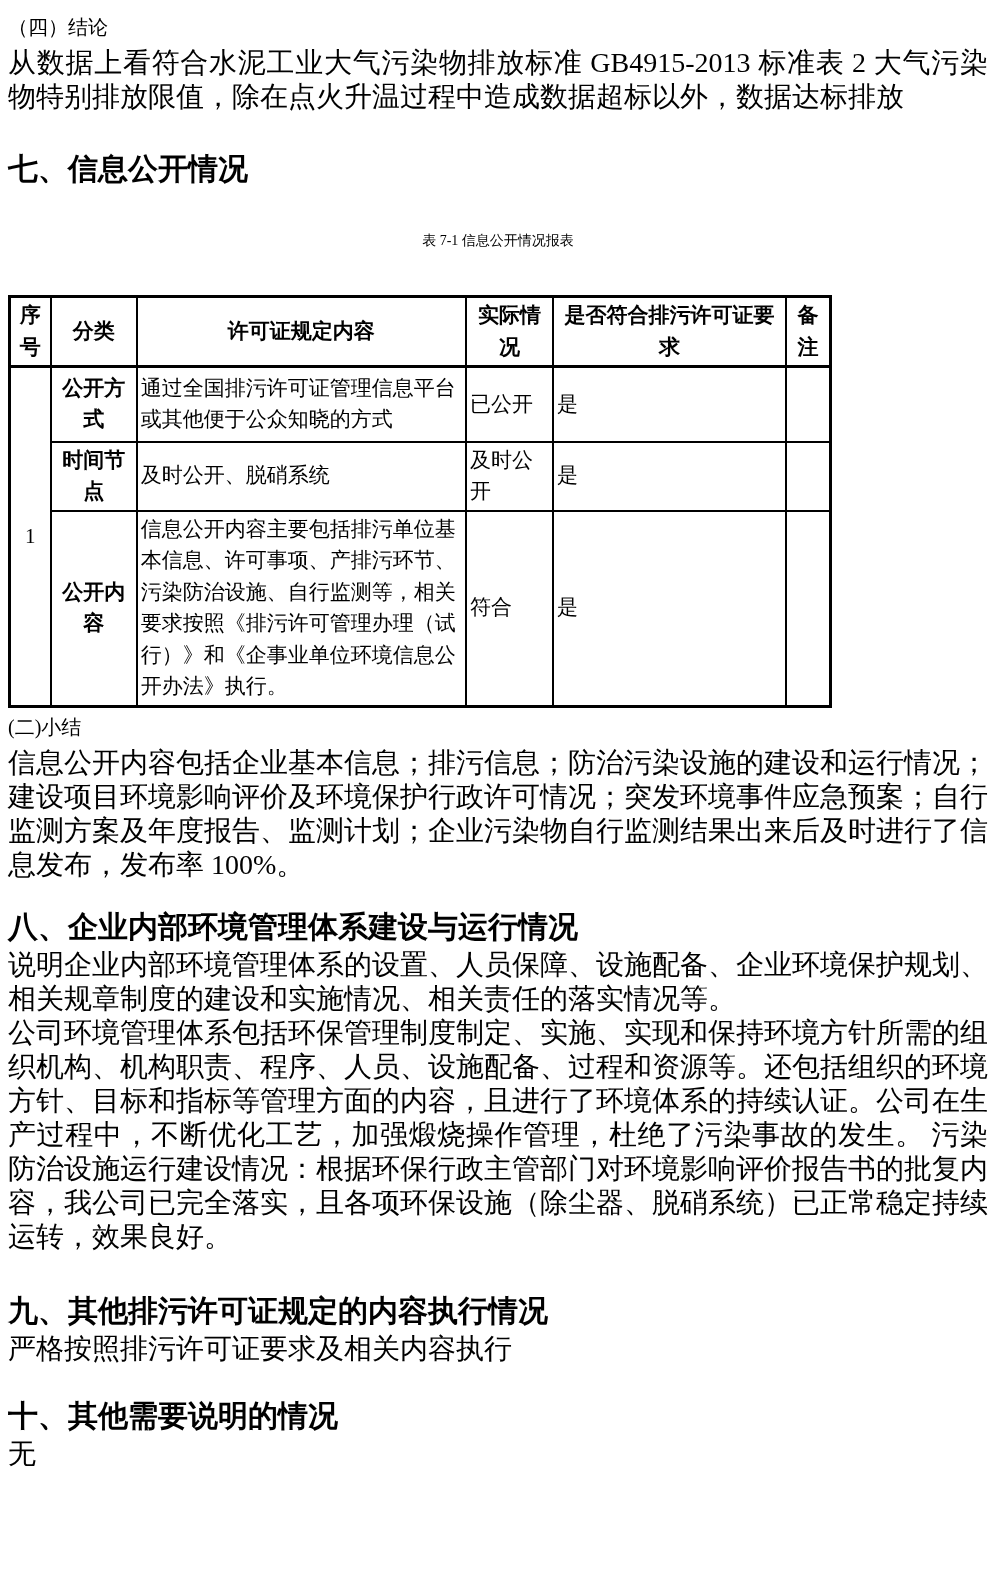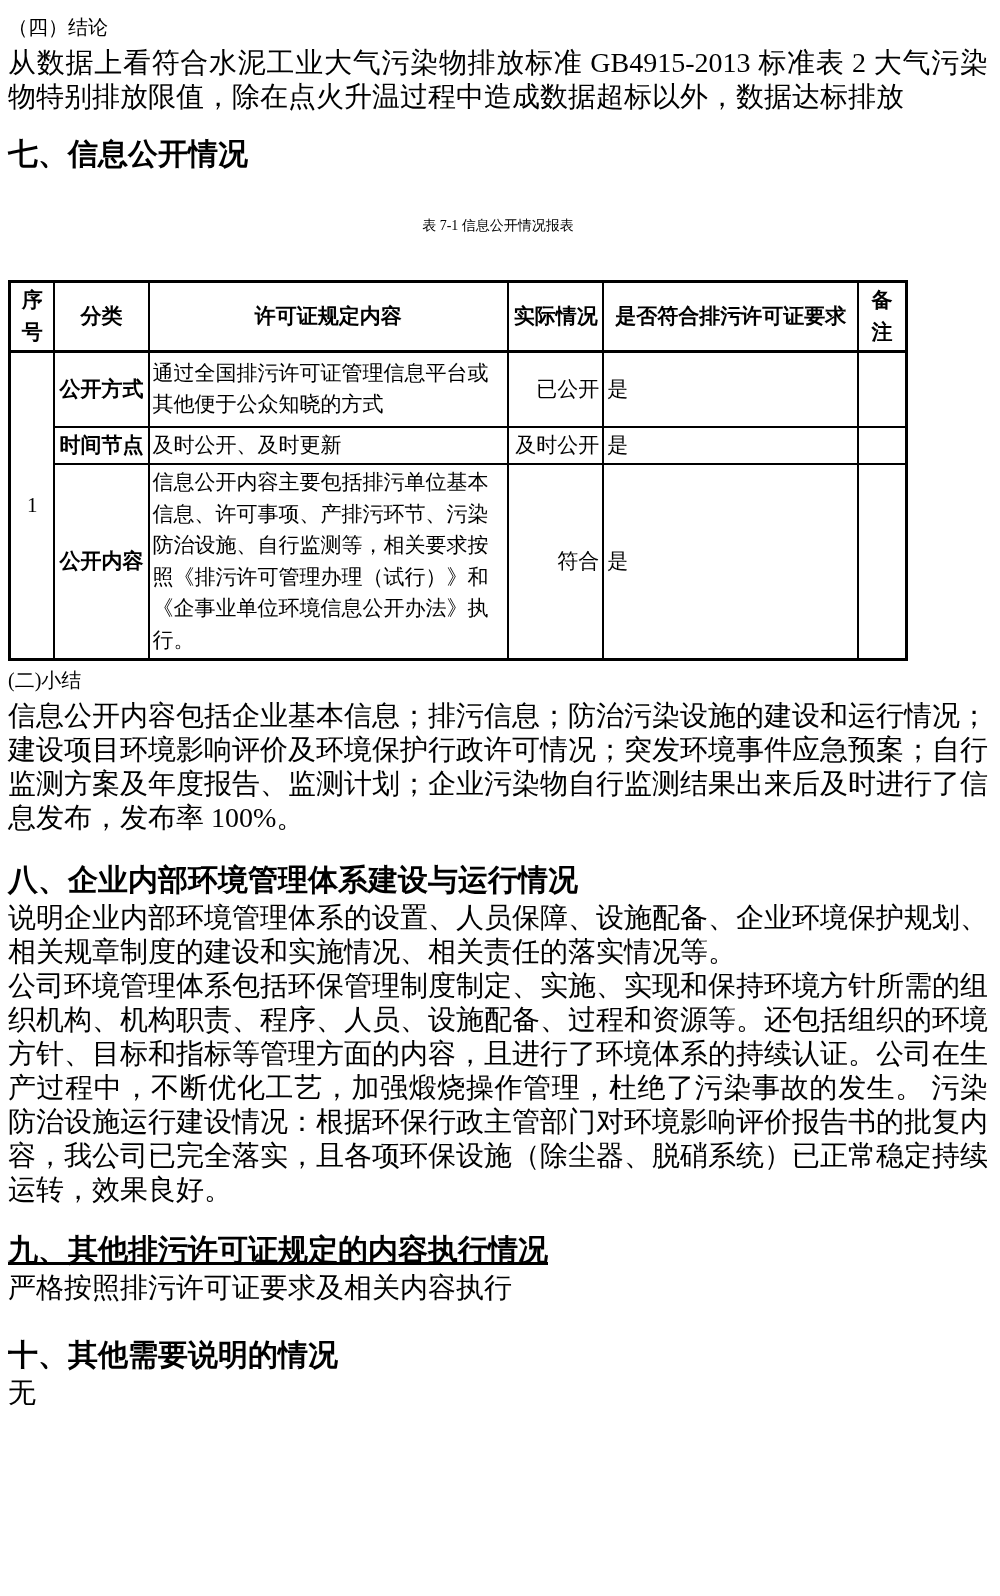--- a/index.html
+++ b/index.html
@@ -10,35 +10,35 @@
   }
   .page{padding:0 12px 0 8px;}
   .sub-heading{
     font-size:20px;line-height:38px;font-weight:400;
   }
   .sec4{margin-top:8px;}
   .main-heading{
     font-family:"Liberation Sans","DejaVu Sans",sans-serif;
     font-weight:900;font-size:30px;line-height:42px;margin:0;
   }
-  .h7{margin-top:19px;}
+  .h7{margin-top:34px;}
   .h8{margin-top:24px;}
-  .h9{margin-top:22px;text-decoration:underline;}
+  .h9{margin-top:36px;}
   .h10{margin-top:29px;}
   p.body{
     font-size:28px;line-height:34px;margin:0;text-align:justify;
   }
   .p-conclusion{margin-top:29px;}
   .sub1{margin-top:36px;}
   .table-caption{
     font-size:14px;line-height:30px;text-align:center;margin-top:36px;
   }
   table.report{
     margin-top:39px;
-    width:900px;
+    width:824px;
     border-collapse:collapse;
     border:3px solid #000;
     table-layout:fixed;
   }
   table.report th,table.report td{
     border:2px solid #000;
     font-size:21px;line-height:1.5;
     padding:2px 3px;
     vertical-align:middle;
     overflow:hidden;
@@ -47,21 +47,21 @@
     font-weight:700;text-align:center;
     border-bottom:3px solid #000;
   }
   tr.r-head{height:62px;}
   tr.r1{height:75px;}
   tr.r2{height:36px;}
   tr.r3{height:190px;}
   td.c-num{text-align:center;font-size:22px;}
   td.c-cat{font-weight:700;text-align:center;padding:2px 1px;}
   td.c-content{text-align:left;padding:2px 5px;}
-  td.c-actual{text-align:right;padding:2px 5px;}
+  td.c-actual{text-align:left;padding:2px 5px;}
   td.c-comply{text-align:left;padding:2px 7px;}
   td.c-remark{padding:0;}
   .sub2{margin-top:0px;}
   .p-summary{margin-top:40px;}
   .p-sec8a{margin-top:28px;}
   .p-sec8b{margin-top:0;}
   .p-sec9{margin-top:41px;}
   .p-sec10{margin-top:36px;}
 </style>
 </head>
@@ -101,21 +101,21 @@
       <tr class="r1">
         <td class="c-num" rowspan="3">1</td>
         <td class="c-cat">公开方式</td>
         <td class="c-content">通过全国排污许可证管理信息平台或其他便于公众知晓的方式</td>
         <td class="c-actual">已公开</td>
         <td class="c-comply">是</td>
         <td class="c-remark"></td>
       </tr>
       <tr class="r2">
         <td class="c-cat">时间节点</td>
-        <td class="c-content">及时公开、及时更新</td>
+        <td class="c-content">及时公开、脱硝系统</td>
         <td class="c-actual">及时公开</td>
         <td class="c-comply">是</td>
         <td class="c-remark"></td>
       </tr>
       <tr class="r3">
         <td class="c-cat">公开内容</td>
         <td class="c-content">信息公开内容主要包括排污单位基本信息、许可事项、产排污环节、污染防治设施、自行监测等，相关要求按照《排污许可管理办理（试行）》和《企事业单位环境信息公开办法》执行。</td>
         <td class="c-actual">符合</td>
         <td class="c-comply">是</td>
         <td class="c-remark"></td>

